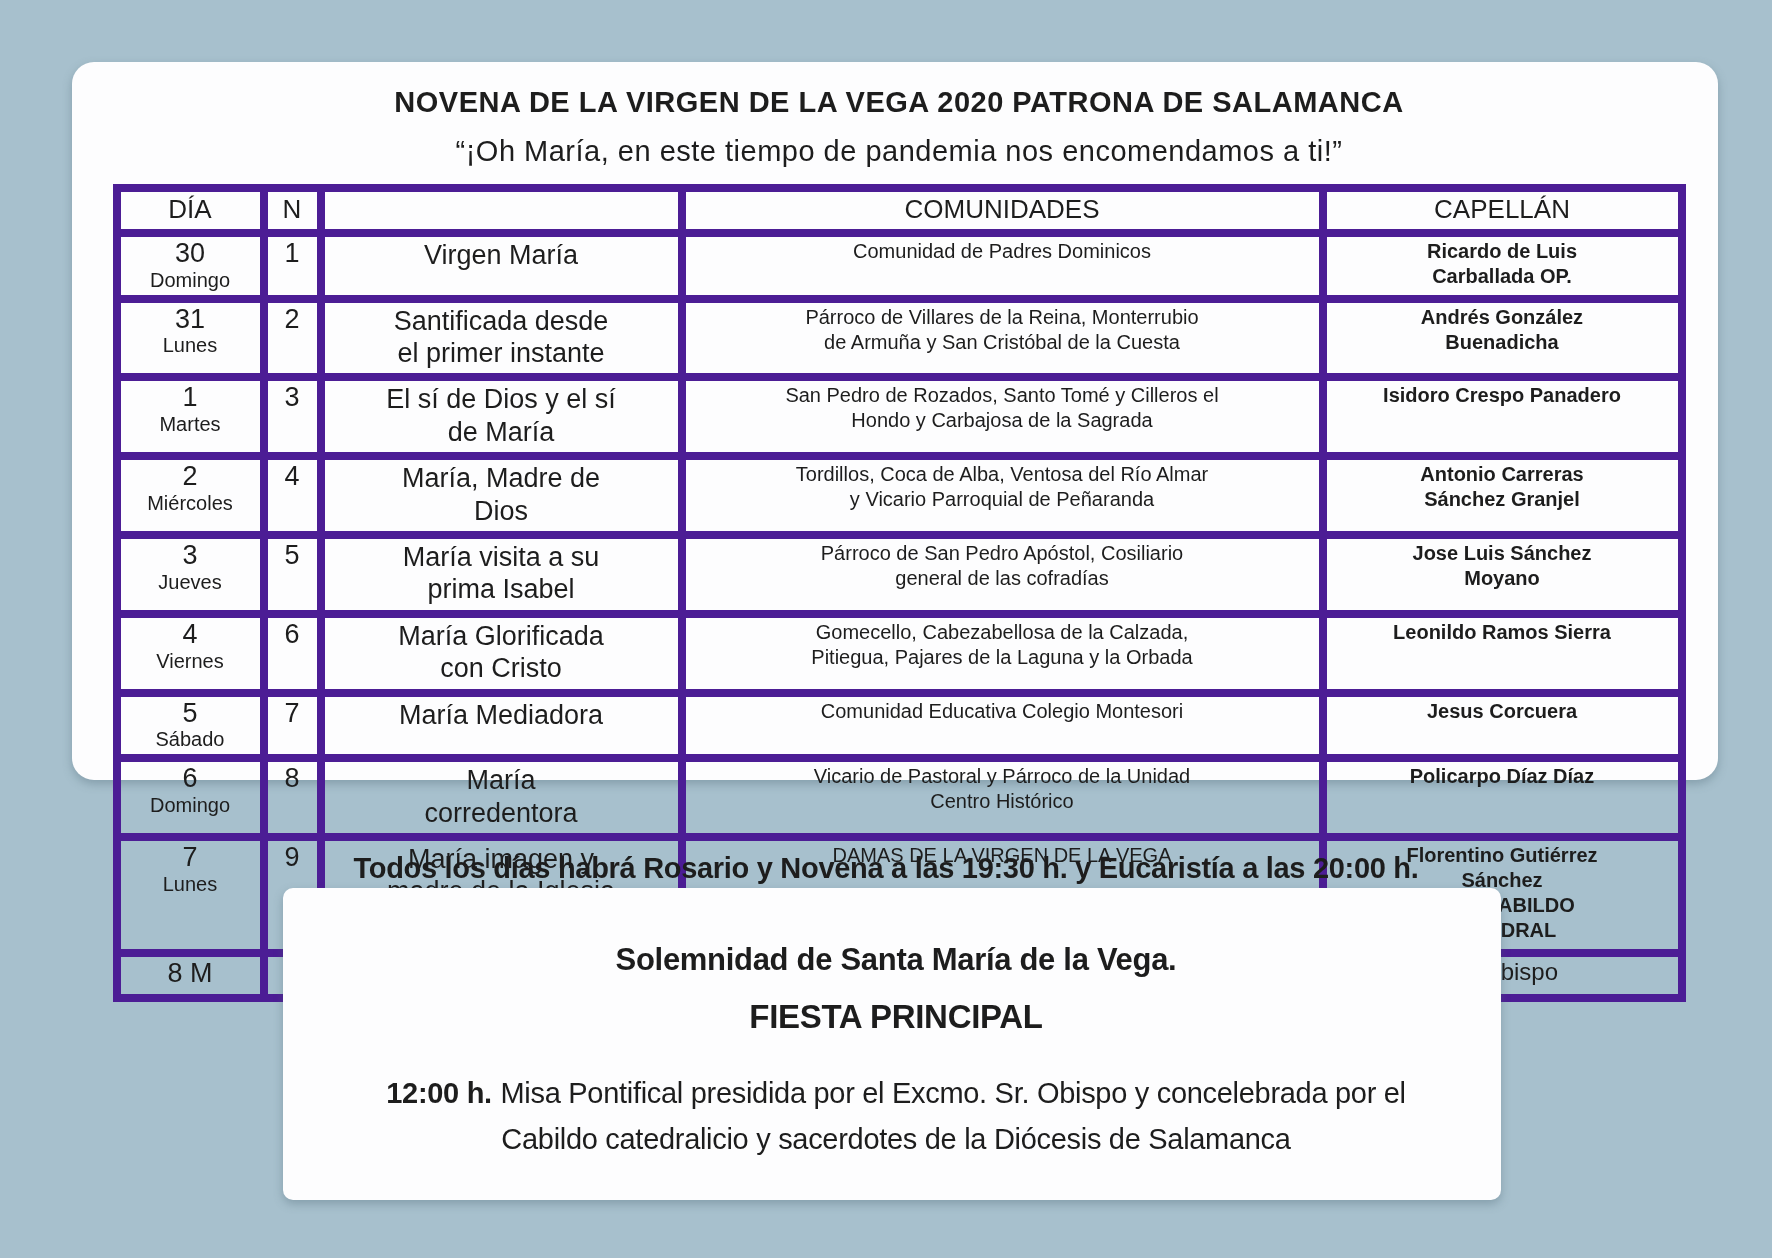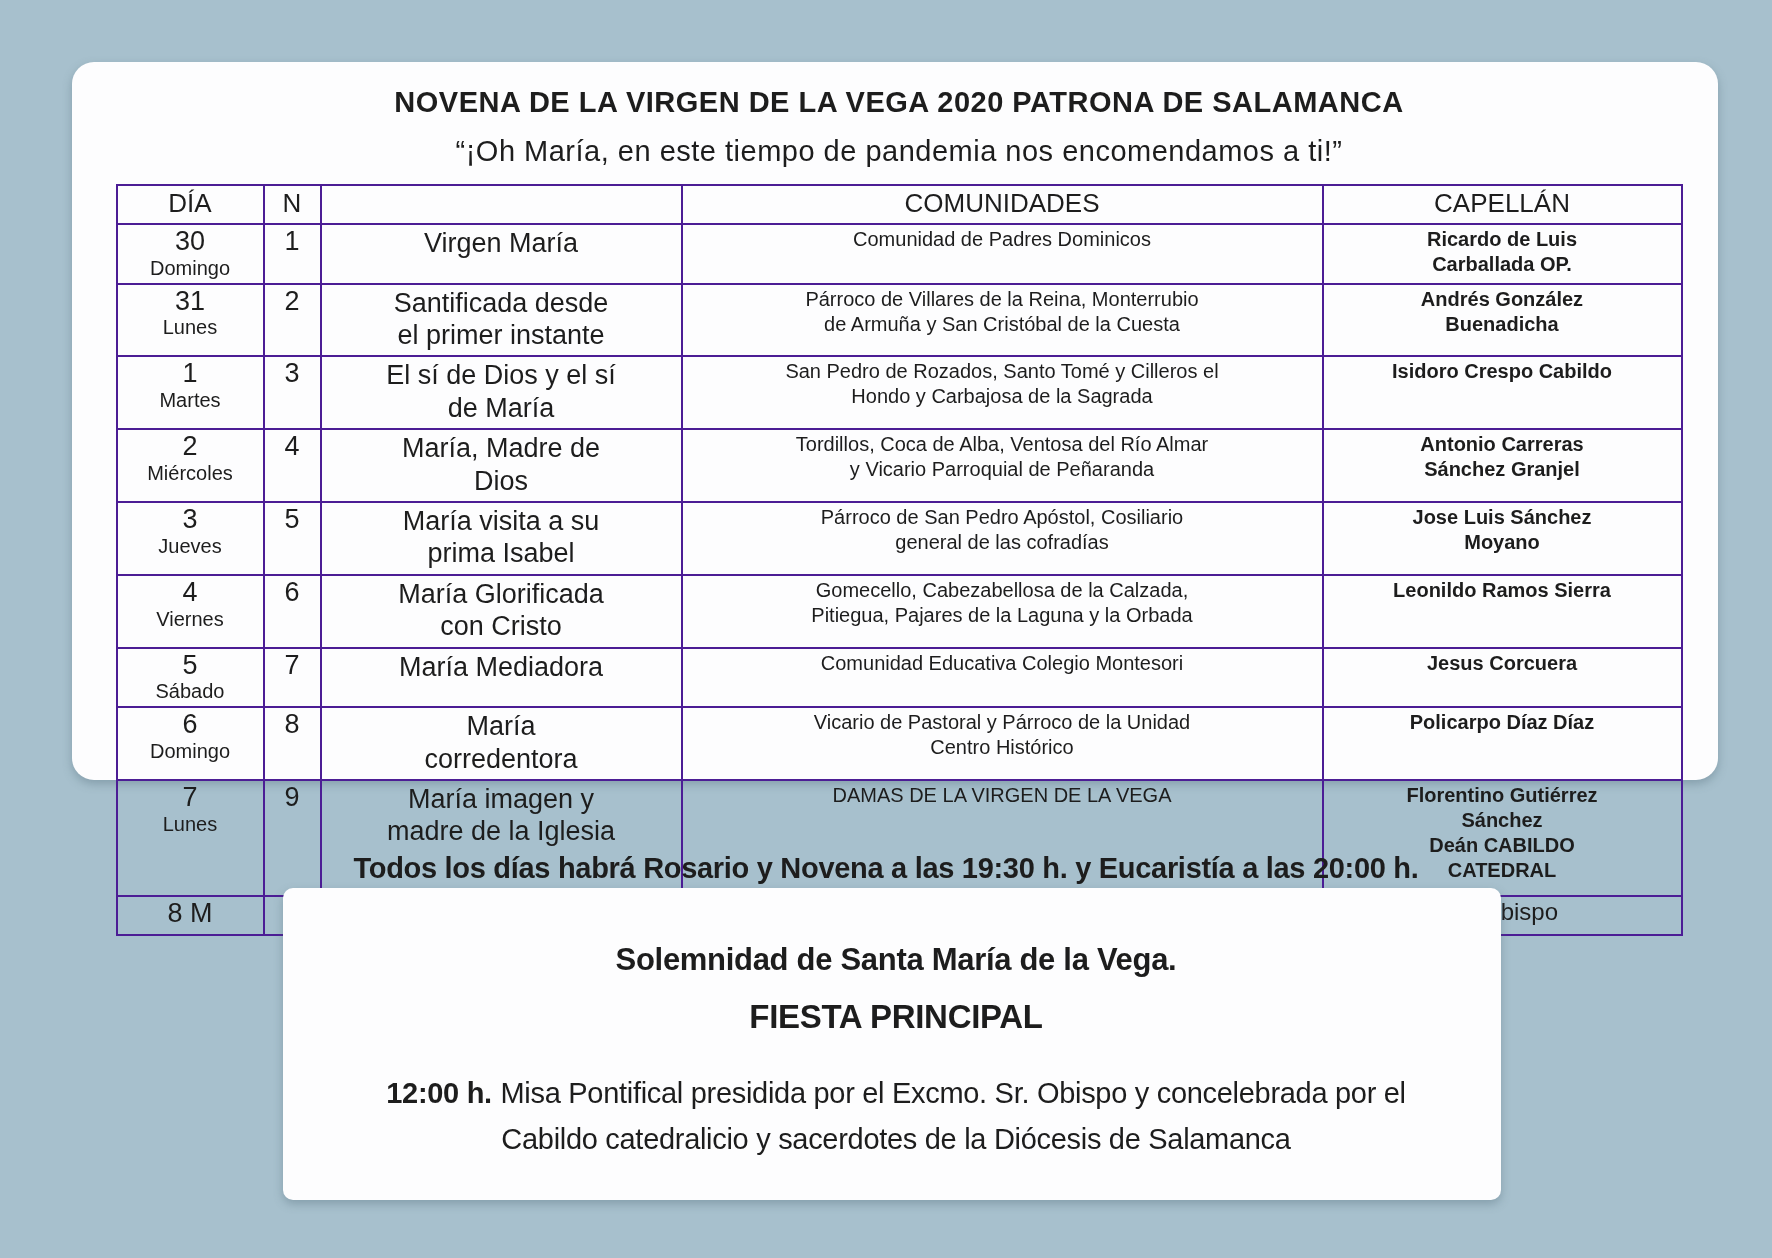--- a/index.html
+++ b/index.html
@@ -42,21 +42,21 @@
     font-size: 29px;
     letter-spacing: 0.5px;
   }
   table.schedule {
     margin: 16px auto 0 auto;
     width: 1565px;
     border-collapse: collapse;
     table-layout: fixed;
   }
   table.schedule th, table.schedule td {
-    border: 2px solid #4c1d95;
+    border: 8px solid #4c1d95;
     padding: 2px 8px 4px 8px;
     vertical-align: top;
     text-align: center;
   }
   col.col-dia  { width: 147px; }
   col.col-n    { width: 57px;  }
   col.col-tema { width: 361px; }
   col.col-com  { width: 641px; }
   col.col-cap  { width: 359px; }
   thead tr { height: 32px; }
@@ -187,21 +187,21 @@
           <tr class="table-row">
     <td class="cell-dia">
       <div class="day-number">1</div>
       <div class="day-name">Martes</div>
     </td>
     <td class="cell-n">3</td>
     <td class="cell-tema">El sí de Dios y el sí
 de María</td>
     <td class="cell-comunidades">San Pedro de Rozados, Santo Tomé y Cilleros el
 Hondo y Carbajosa de la Sagrada</td>
-    <td class="cell-capellan">Isidoro Crespo Cabildo</td>
+    <td class="cell-capellan">Isidoro Crespo Panadero</td>
   </tr>
           <tr class="table-row">
     <td class="cell-dia">
       <div class="day-number">2</div>
       <div class="day-name">Miércoles</div>
     </td>
     <td class="cell-n">4</td>
     <td class="cell-tema">María, Madre de
 Dios</td>
     <td class="cell-comunidades">Tordillos, Coca de Alba, Ventosa del Río Almar

